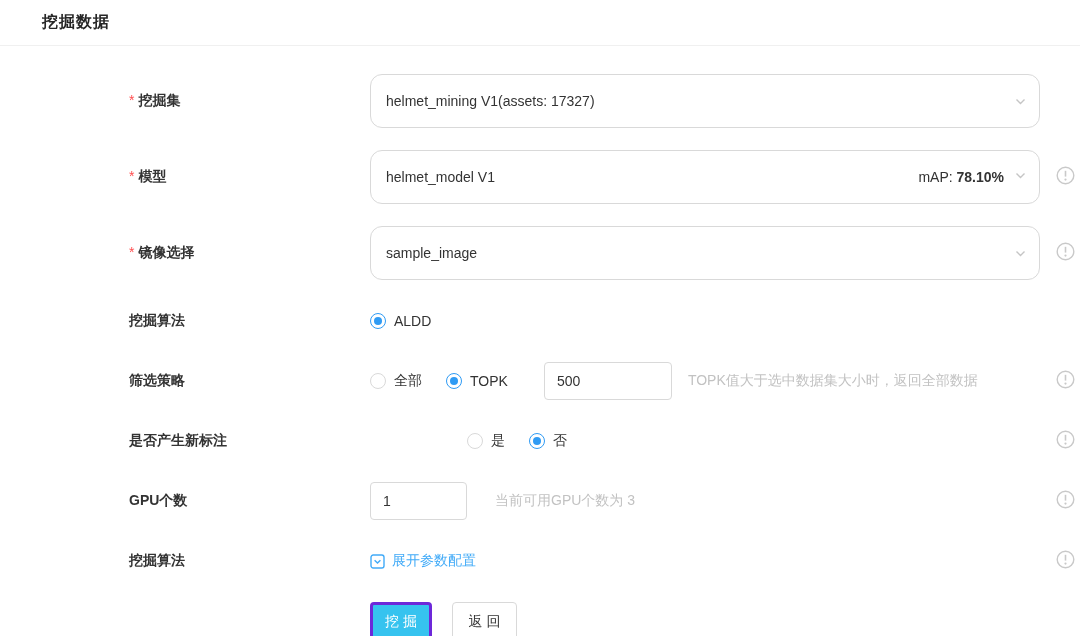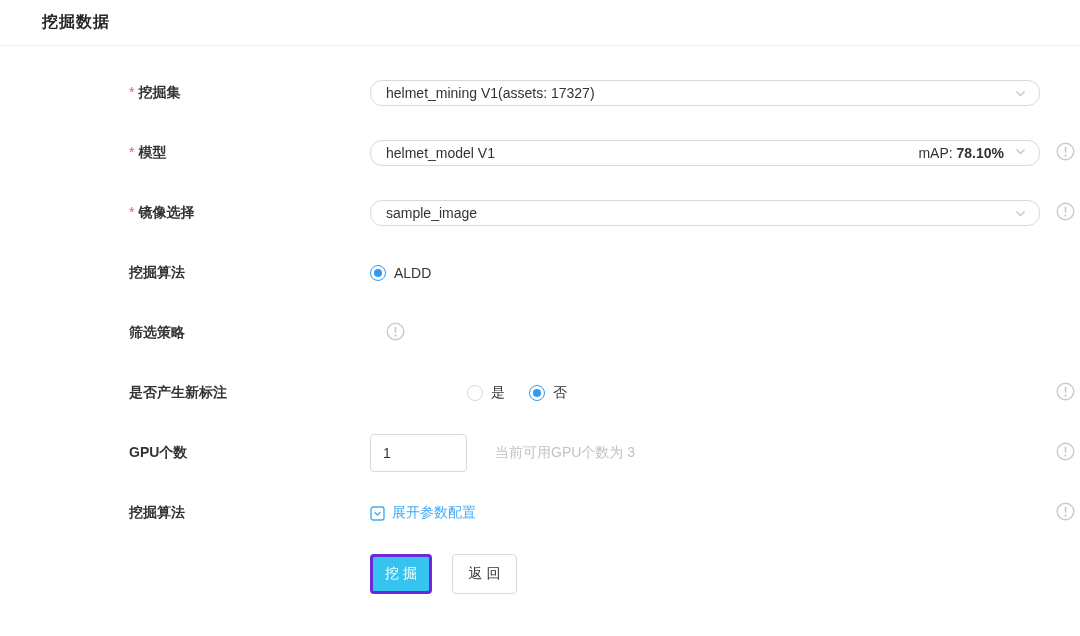--- a/index.html
+++ b/index.html
@@ -9,21 +9,21 @@
             border-bottom:1px solid #f0f0f0; }
   .page-title { font-size:16px; font-weight:700; color:#262626; letter-spacing:1px; }
 
   .form { padding:28px 0 0 117px; }
   .row { display:flex; align-items:center; min-height:38px; margin-bottom:22px; }
   .row-label { flex:0 0 241px; font-size:14px; font-weight:600; color:#333;margin-left:12px; }
   .req { color:#ff4d4f; font-weight:400; margin-right:4px; }
   .zone { flex:0 0 670px; display:flex; align-items:center; }
   .info-slot { width:20px; margin-left:16px; display:flex; align-items:center; }
 
-  .select { width:100%; height:26px; border:1px solid #d9d9d9; border-radius:12px;
+  .select { width:100%; height:54px; border:1px solid #d9d9d9; border-radius:12px;
             background:#fff; display:flex; align-items:center; justify-content:space-between;
             padding:0 12px 0 15px; font-size:14px; color:#333; cursor:pointer; }
   .select .val { white-space:nowrap; }
   .sel-right { display:flex; align-items:flex-start; gap:10px; }
   .map-text { font-size:14px; color:#333; }
   .map-val { font-weight:700; }
   .chev { display:flex; align-items:center; }
 
   .radio-opt { display:flex; align-items:center; margin-right:24px; cursor:pointer;justify-content:center; }
   .radio { width:16px; height:16px; border-radius:50%; border:1px solid #d9d9d9;
@@ -137,20 +137,32 @@
       <span class="radio-opt">
         <span class="radio checked"></span>
         <span class="radio-text">ALDD</span>
       </span>
     </div>
     <div class="info-slot"></div>
   </div>
 
   <div class="row">
     <div class="row-label">筛选策略</div>
+    <div class="zone">
+      <span class="radio-opt">
+        <span class="radio"></span>
+        <span class="radio-text">全部</span>
+      </span>
+      <span class="radio-opt">
+        <span class="radio checked"></span>
+        <span class="radio-text">TOPK</span>
+      </span>
+      <input class="tbox topk-input" value="500" style="">
+      <span class="hint">TOPK值大于选中数据集大小时，返回全部数据</span>
+    </div>
     <div class="info-slot">
       <span>
         <svg width="19" height="19" viewBox="0 0 19 19">
             <circle cx="9.5" cy="9.5" r="8.3" fill="none" stroke="#c9c9c9" stroke-width="1.4"></circle>
             <line x1="9.5" y1="4.8" x2="9.5" y2="10.6" stroke="#c9c9c9" stroke-width="1.6"></line>
             <circle cx="9.5" cy="13.6" r="1.1" fill="#c9c9c9"></circle>
           </svg>
       </span>
     </div>
   </div>

